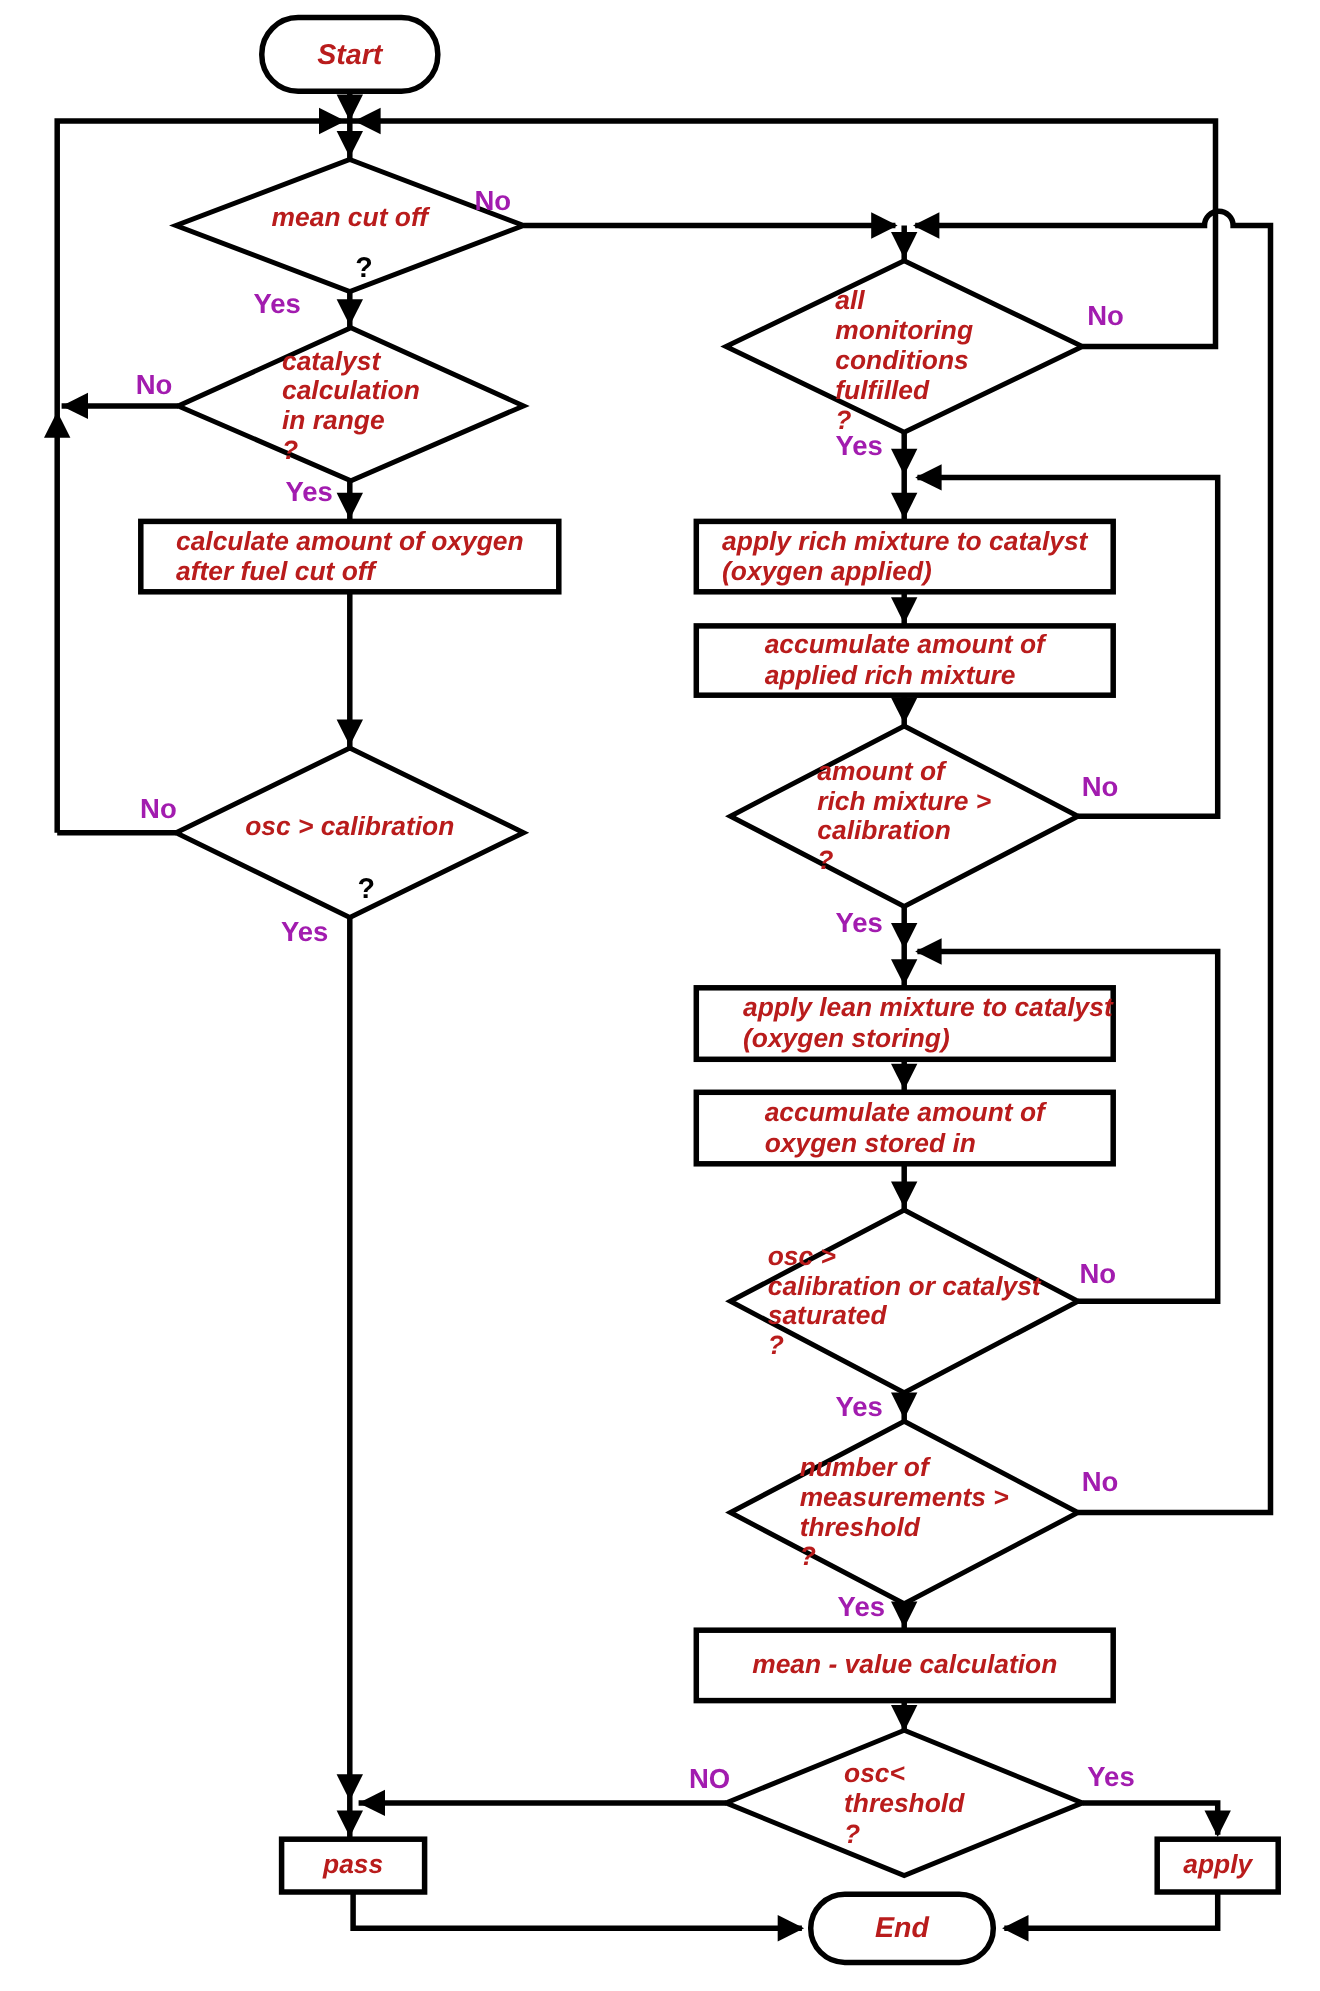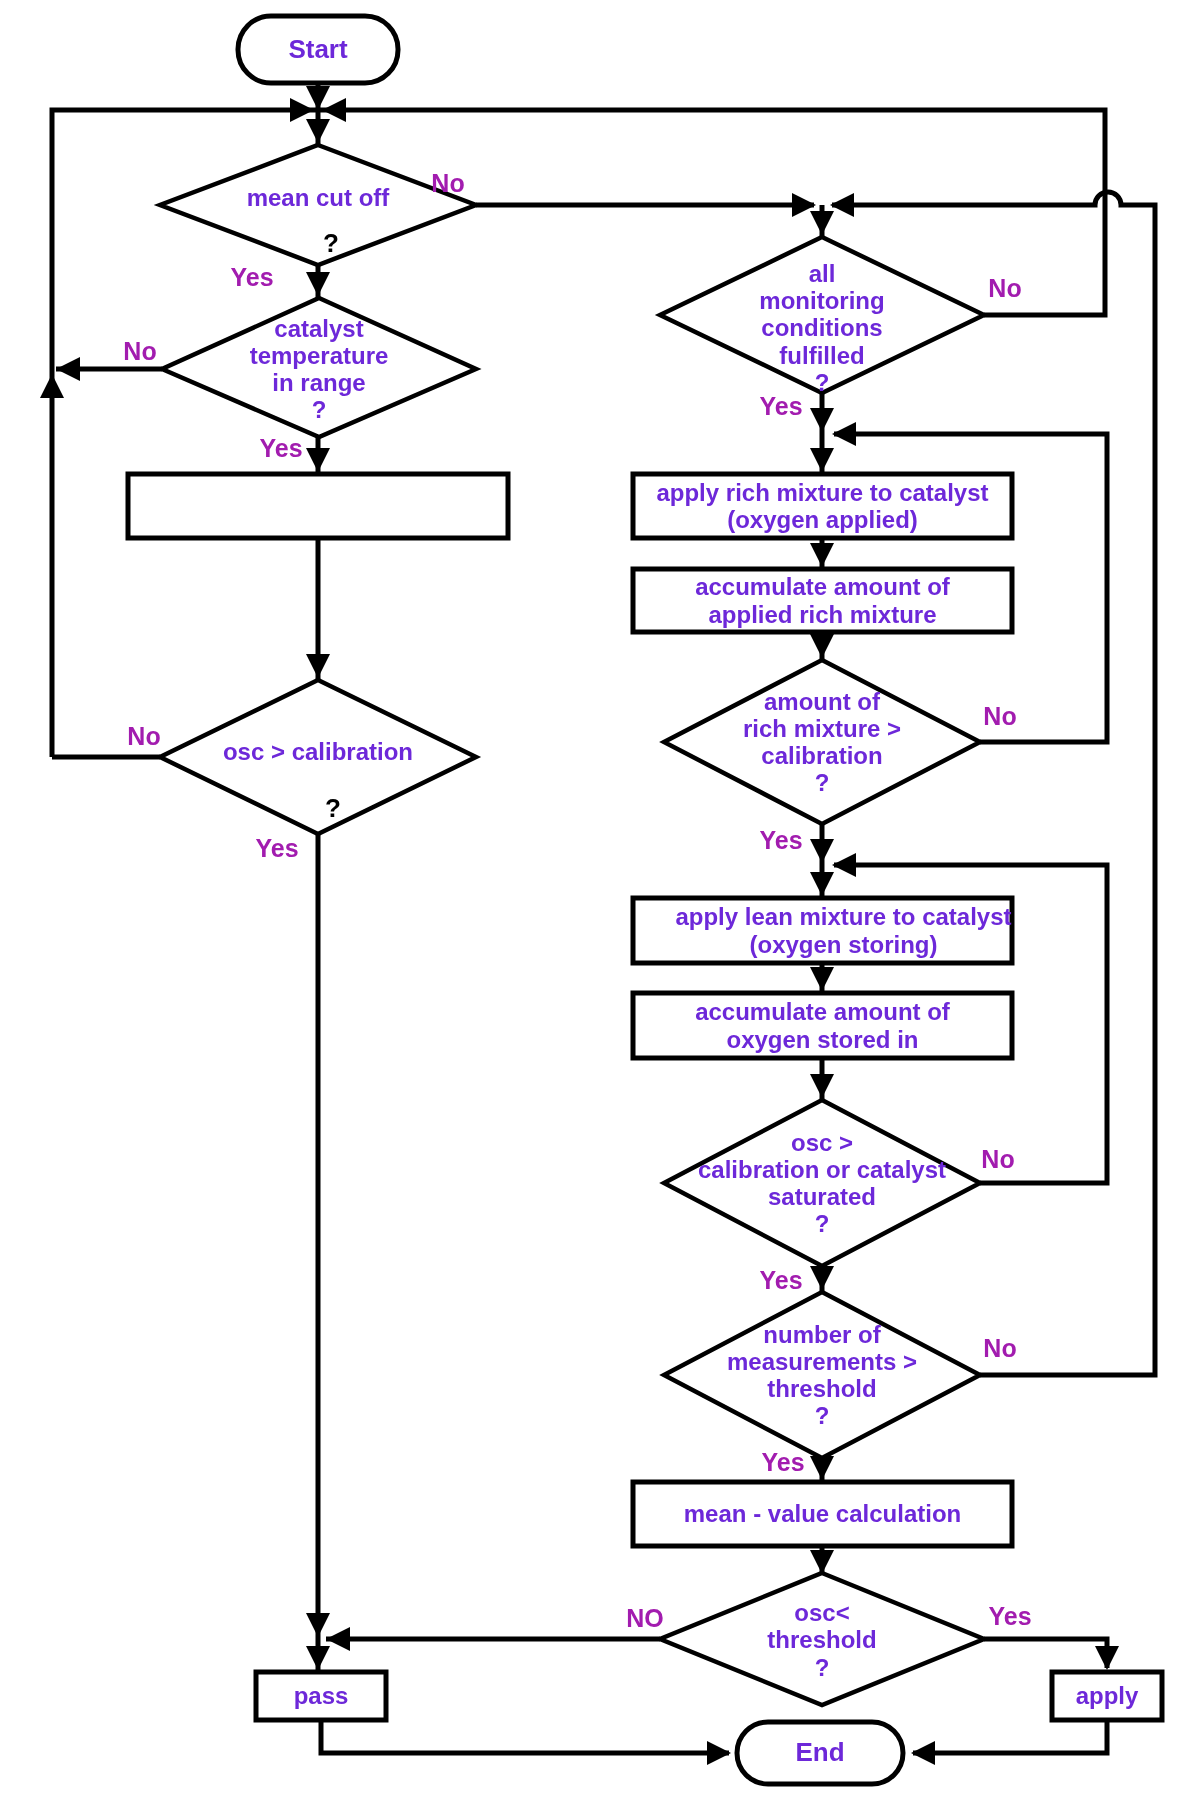--- a/index.html
+++ b/index.html
@@ -1,21 +1,21 @@
 <!DOCTYPE html>
 <html><head>
 <meta charset="utf-8">
 <style>
   html,body{margin:0;padding:0;background:#ffffff;}
   .canvas{position:relative;width:1200px;height:1810px;background:#ffffff;
           font-family:"Liberation Sans",sans-serif;overflow:hidden;}
   .canvas svg{position:absolute;left:0;top:0;}
   .node-label{position:absolute;display:flex;align-items:center;justify-content:center;
-              text-align:center;font-weight:bold;font-size:24px;line-height:1.13;
-              color:#6d28d9;white-space:pre-line;pointer-events:none;}
+              font-weight:bold;font-size:24px;line-height:1.13;
+              color:#b91c1c;white-space:pre-line;pointer-events:none;font-style:italic;}
   .terminal-label{font-size:26px;}
   .edge-label{position:absolute;transform:translate(-50%,-50%);font-weight:bold;
               font-size:25px;color:#a21caf;white-space:pre-line;pointer-events:none;}
   .qmark{position:absolute;transform:translate(-50%,-50%);font-weight:bold;
          font-size:26px;color:#000;pointer-events:none;}
 </style>
 </head>
 <body>
 
 <div class="canvas">
@@ -124,24 +124,26 @@
       <polygon points="822,1573 984,1639 822,1705 660,1639"></polygon>
     </g>
   </svg>
 
   <div class="node-label terminal-label" style="left:238px;top:16px;width:160px;height:67px;">Start</div>
 
   <div class="node-label" style="left:160px;top:160px;width:316px;height:76px;">mean cut off</div>
   <div class="qmark" style="left:331px;top:243px;">?</div>
 
   <div class="node-label" style="left:162px;top:305px;width:314px;height:128px;">catalyst
-temperature
+calculation
 in range
 ?</div>
 
+  <div class="node-label" style="left:128px;top:474px;width:380px;height:64px;">calculate amount of oxygen
+after fuel cut off</div>
 
   <div class="node-label" style="left:160px;top:714px;width:316px;height:76px;">osc &gt; calibration</div>
   <div class="qmark" style="left:333px;top:808px;">?</div>
 
   <div class="node-label" style="left:660px;top:258px;width:324px;height:140px;">all
 monitoring
 conditions
 fulfilled
 ?</div>
 

